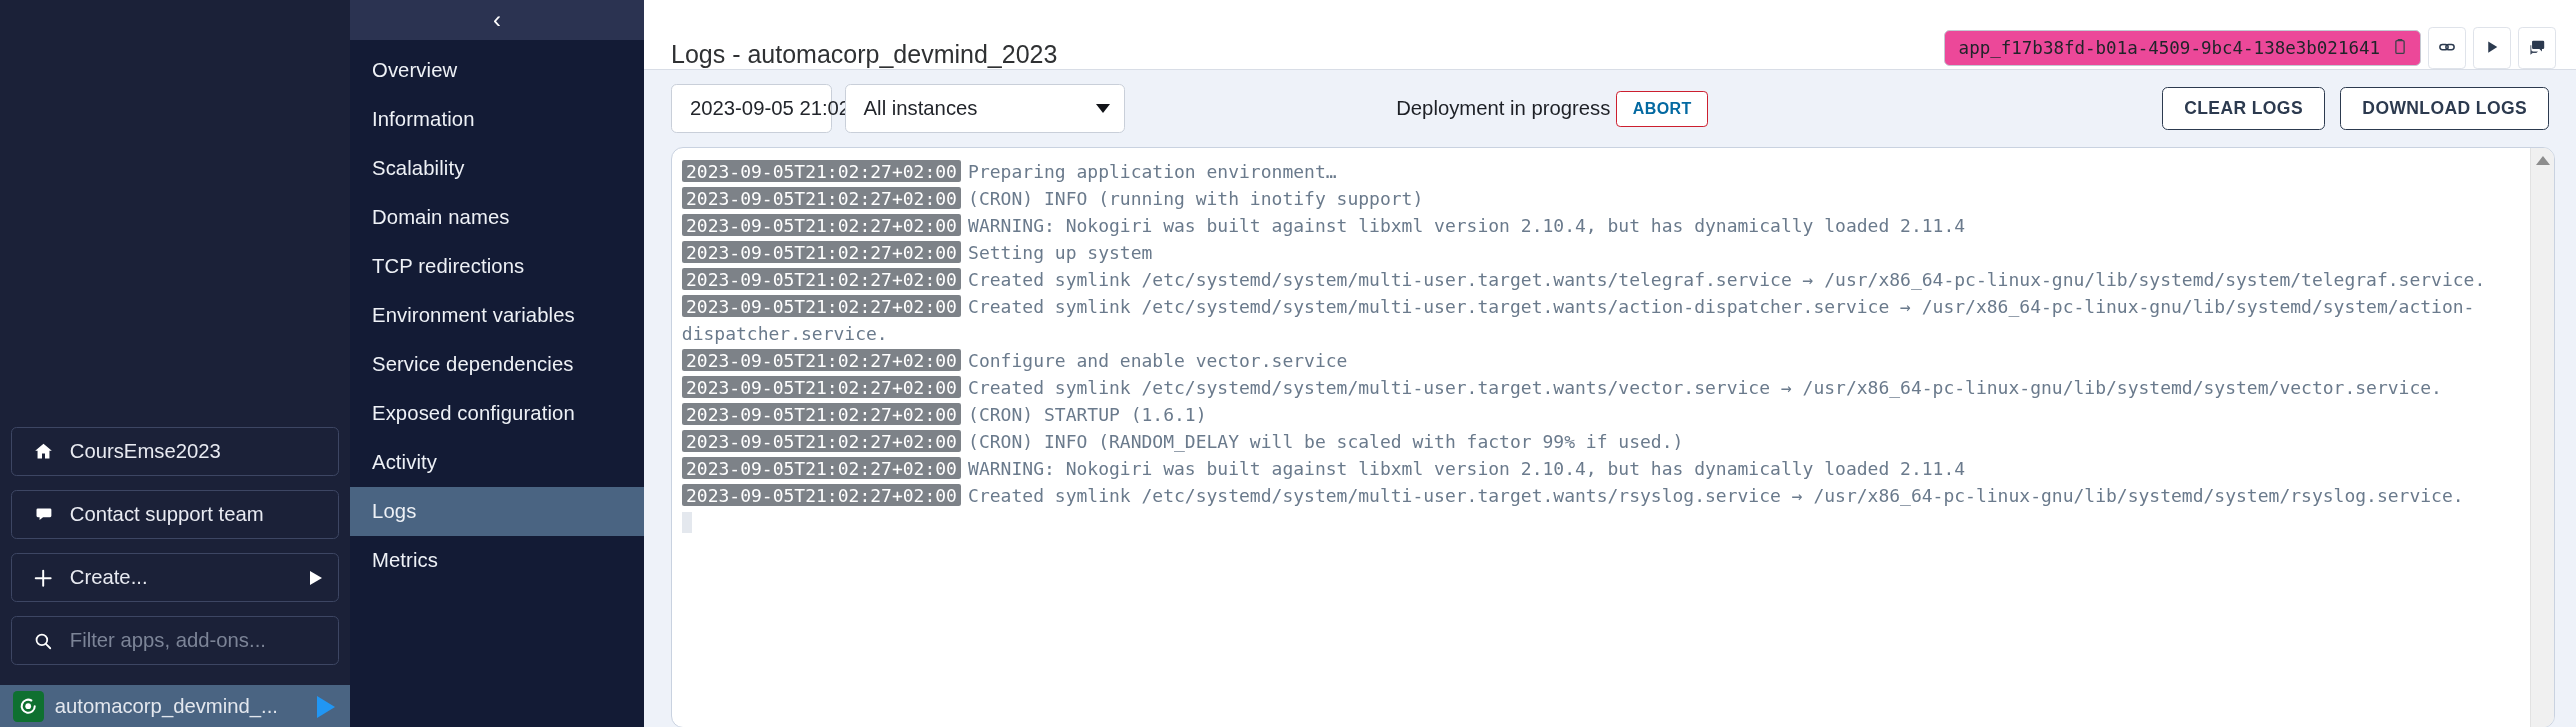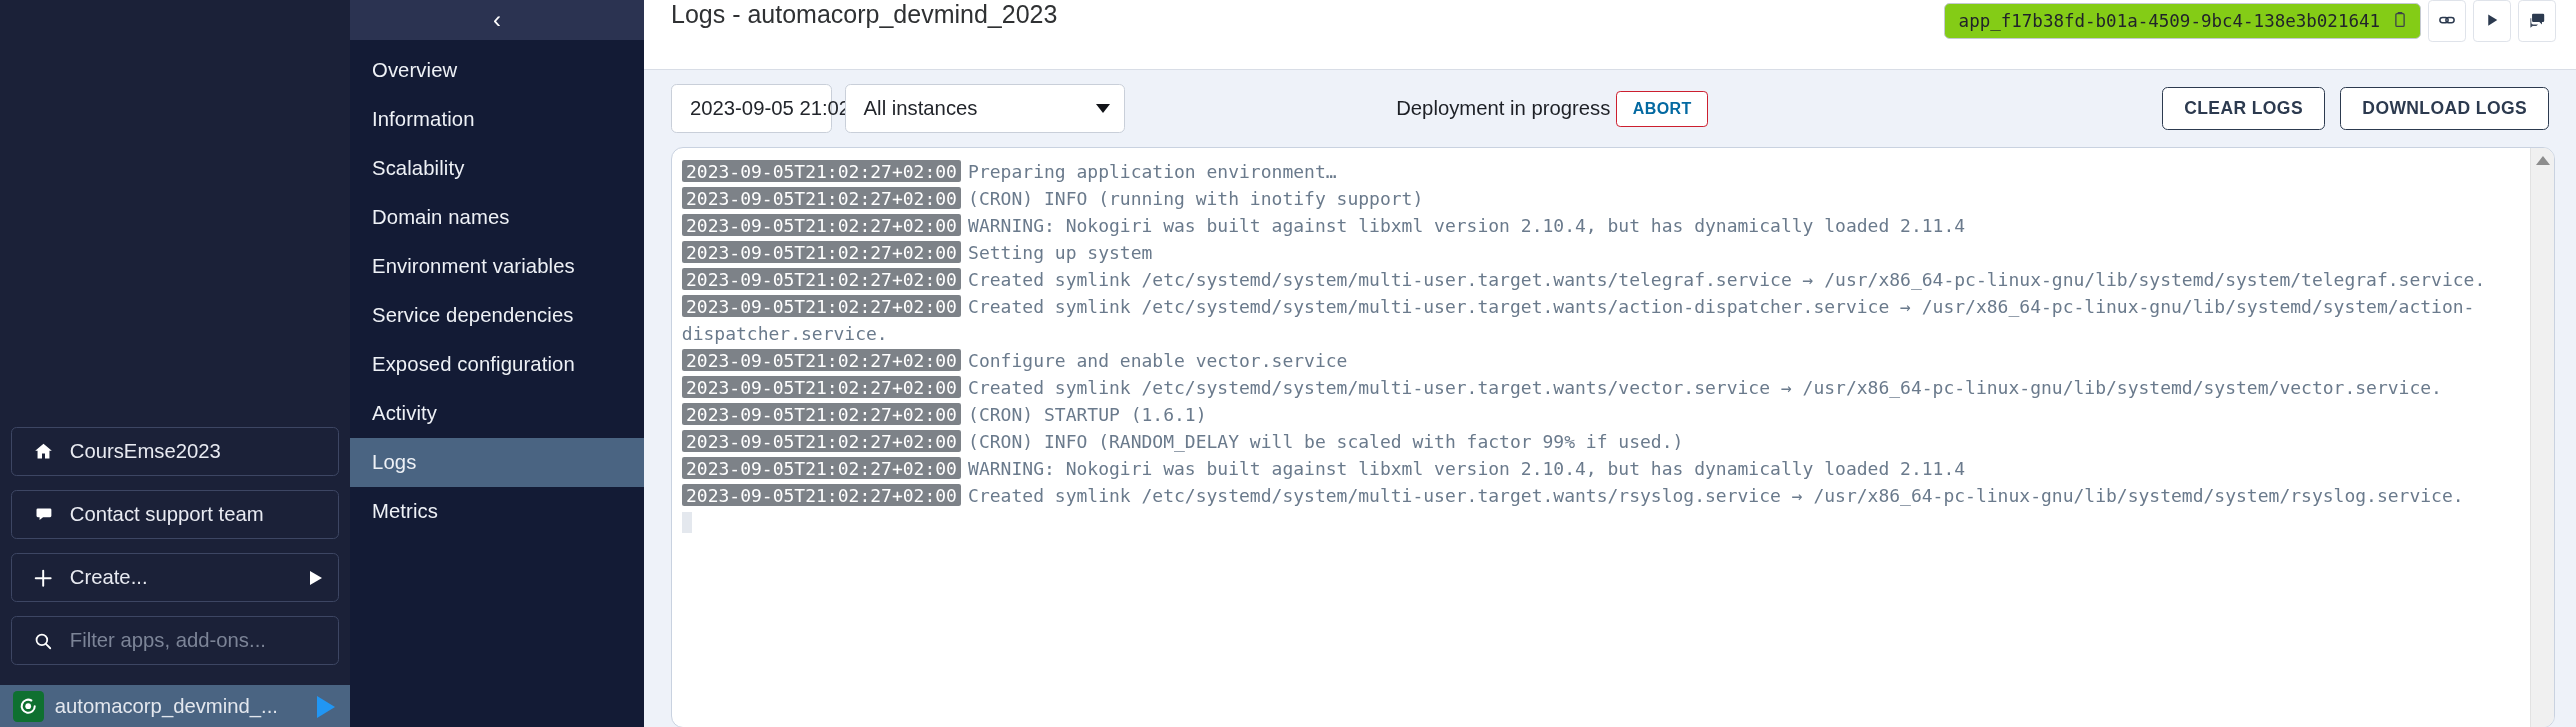--- a/index.html
+++ b/index.html
@@ -104,37 +104,37 @@
   .main {
     flex: 1 1 auto;
     background: #eef2f9;
     display: flex; flex-direction: column;
     min-width: 0;
   }
   .topbar {
     height: 70px; flex: 0 0 70px;
     background: #ffffff;
     border-bottom: 0.7px solid #d8dde6;
-    display: flex; align-items: flex-start;
+    display: flex; align-items: flex-end;
     padding: 0 19.6px 0 27px;
   }
   .page-title {
     font-size: 25px; color: #2f3133;
     font-weight: 400; white-space: nowrap;
   }
   .topbar-right {
     margin-left: auto;
     display: flex; align-items: center; gap: 7px;
   }
   .appid-box {
     display: flex; align-items: center; gap: 11.2px;
     height: 36px;
     border: 0.7px solid #c4c9d2;
     border-radius: 5.6px;
-    background: #84cc16;
+    background: #ec4899;
     padding: 0 11.2px 0 14px;
   }
   .appid-text {
     font-family: "DejaVu Sans Mono", monospace;
     font-size: 17.5px; color: #21242a;
     white-space: nowrap;
   }
   .icon-btn {
     width: 38px; height: 42px;
     border: 0.7px solid #dfe3ea;
@@ -331,20 +331,23 @@
           <span>Overview</span>
         </div>
       <div class="nav-item">
           <span>Information</span>
         </div>
       <div class="nav-item">
           <span>Scalability</span>
         </div>
       <div class="nav-item">
           <span>Domain names</span>
+        </div>
+      <div class="nav-item">
+          <span>TCP redirections</span>
         </div>
       <div class="nav-item">
           <span>Environment variables</span>
         </div>
       <div class="nav-item">
           <span>Service dependencies</span>
         </div>
       <div class="nav-item">
           <span>Exposed configuration</span>
         </div>

